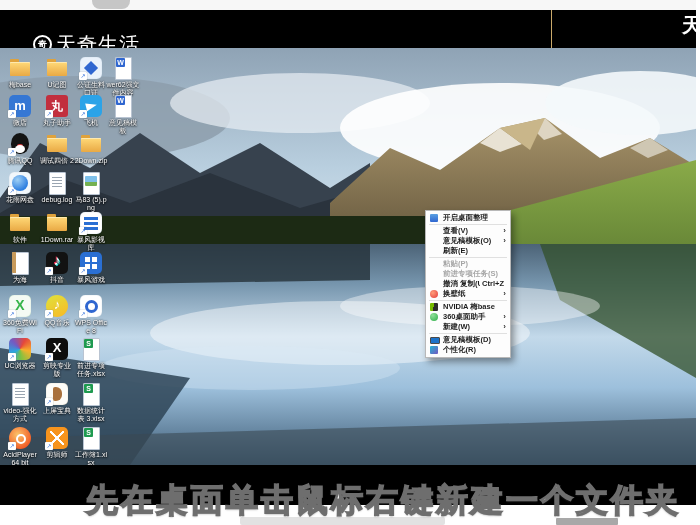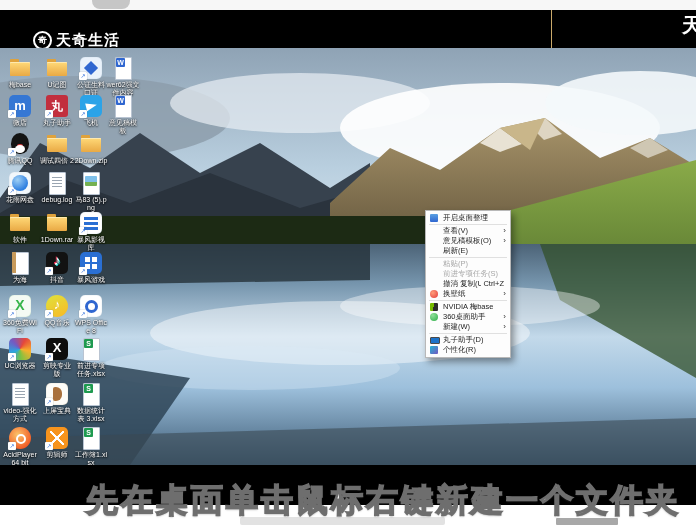--- a/index.html
+++ b/index.html
@@ -14,21 +14,21 @@
   .progress-remnant2{position:absolute;left:556px;top:518px;width:62px;height:7px;background:#a8a8a8;border-radius:1px;}
   .right-strip{position:absolute;left:696px;top:0;width:4px;height:525px;background:#ffffff;}
 
   
   .video{position:absolute;left:0;top:10px;width:696px;height:495px;background:#000;}
 
   
   .wm{position:absolute;left:33px;top:21px;display:flex;align-items:center;gap:4px;color:#fff;}
   .wm-logo{width:15px;height:15px;border:2px solid #fff;border-radius:50%;display:flex;align-items:center;justify-content:center;
            font-size:9px;font-weight:bold;}
-  .wm-text{font-size:15px;font-weight:bold;letter-spacing:1px;}
+  .wm-text{font-size:20px;font-weight:normal;letter-spacing:1px;}
   .wm-partial{position:absolute;left:682px;top:2px;color:#fff;font-size:20px;font-weight:bold;}
 
   
   .lamp{position:absolute;left:545px;top:0;width:14px;height:58px;}
   .lamp .string{position:absolute;left:6px;top:0;width:1px;height:42px;background:#caa96a;}
   .lamp .bulb{position:absolute;left:0;top:41px;width:13px;height:15px;border-radius:50% 50% 44% 44%;
               background:radial-gradient(circle at 50% 42%,#9fe5a8 15%,#2f9e4d 60%,#17692f);}
   .lamp .bulb::before{content:"";position:absolute;left:5px;top:-3px;width:3px;height:4px;background:#e3c43d;border-radius:1px;}
 
   
@@ -106,21 +106,21 @@
   .di-app-scissors::before{content:"";position:absolute;left:1px;top:1px;width:22px;height:22px;border-radius:5px;background:#f7941d;}
   .di-app-scissors::after{content:"";position:absolute;left:5px;top:5px;width:14px;height:14px;
       background:linear-gradient(45deg,transparent 44%,#fff 44% 56%,transparent 56%),
                  linear-gradient(-45deg,transparent 44%,#fff 44% 56%,transparent 56%);}
   .di-app-blue-diamond::before{content:"";position:absolute;left:1px;top:1px;width:22px;height:22px;border-radius:5px;background:#eaf2fb;
                                box-shadow:inset 0 0 1px #9db5c8;}
   .di-app-blue-diamond::after{content:"";position:absolute;left:7px;top:7px;width:10px;height:10px;background:#2f66d0;transform:rotate(45deg);}
 
   
   .menu{position:absolute;left:425px;top:162px;width:86px;background:#fdfdfd;border:1px solid #b8b8b8;
-        box-shadow:3px 4px 7px rgba(0,0,0,.4);padding:2px 0;box-sizing:border-box;}
+        box-shadow:3px 4px 7px rgba(0,0,0,.4);padding:2px 0;box-sizing:border-box;font-weight:bold;}
   .mi{height:10px;line-height:10px;padding:0 4px 0 17px;display:flex;align-items:center;position:relative;
       font-size:7.5px;color:#1d1d1d;white-space:nowrap;}
   .mi .lbl{flex:1;overflow:hidden;}
   .mi .key{margin-left:2px;}
   .mi .arr{margin-left:2px;color:#333;font-size:8px;}
   .mi.disabled{color:#a6a6a6;}
   .mi-ic{position:absolute;left:4px;top:1px;width:8px;height:8px;border-radius:1px;}
   .mic-organize{background:linear-gradient(#5aa0e2,#2f66d0);}
   .mic-wallpaper{background:radial-gradient(circle at 35% 35%,#ff9d7a,#e23b3b);border-radius:50%;}
   .mic-nvidia{background:linear-gradient(100deg,#76b900 45%,#2c2c2c 45%);}
@@ -424,21 +424,21 @@
     <span class="arr">›</span>
   <span class="mi-ic mic-helper360"></span>
         </div>
         <div class="mi">
     <span class="lbl">新建(W)</span>
     <span class="key"></span>
     <span class="arr">›</span>
   </div>
         <div class="sep" style="height: 1px; background: rgb(224, 224, 224); margin: 1px 3px;"></div>
         <div class="mi">
-    <span class="lbl">丸子助手(D)</span>
+    <span class="lbl">意见稿模板(D)</span>
     <span class="key"></span>
     <span class="arr"></span>
   <span class="mi-ic mic-display"></span>
         </div>
         <div class="mi">
     <span class="lbl">个性化(R)</span>
     <span class="key"></span>
     <span class="arr"></span>
   <span class="mi-ic mic-personalize"></span>
         </div>

